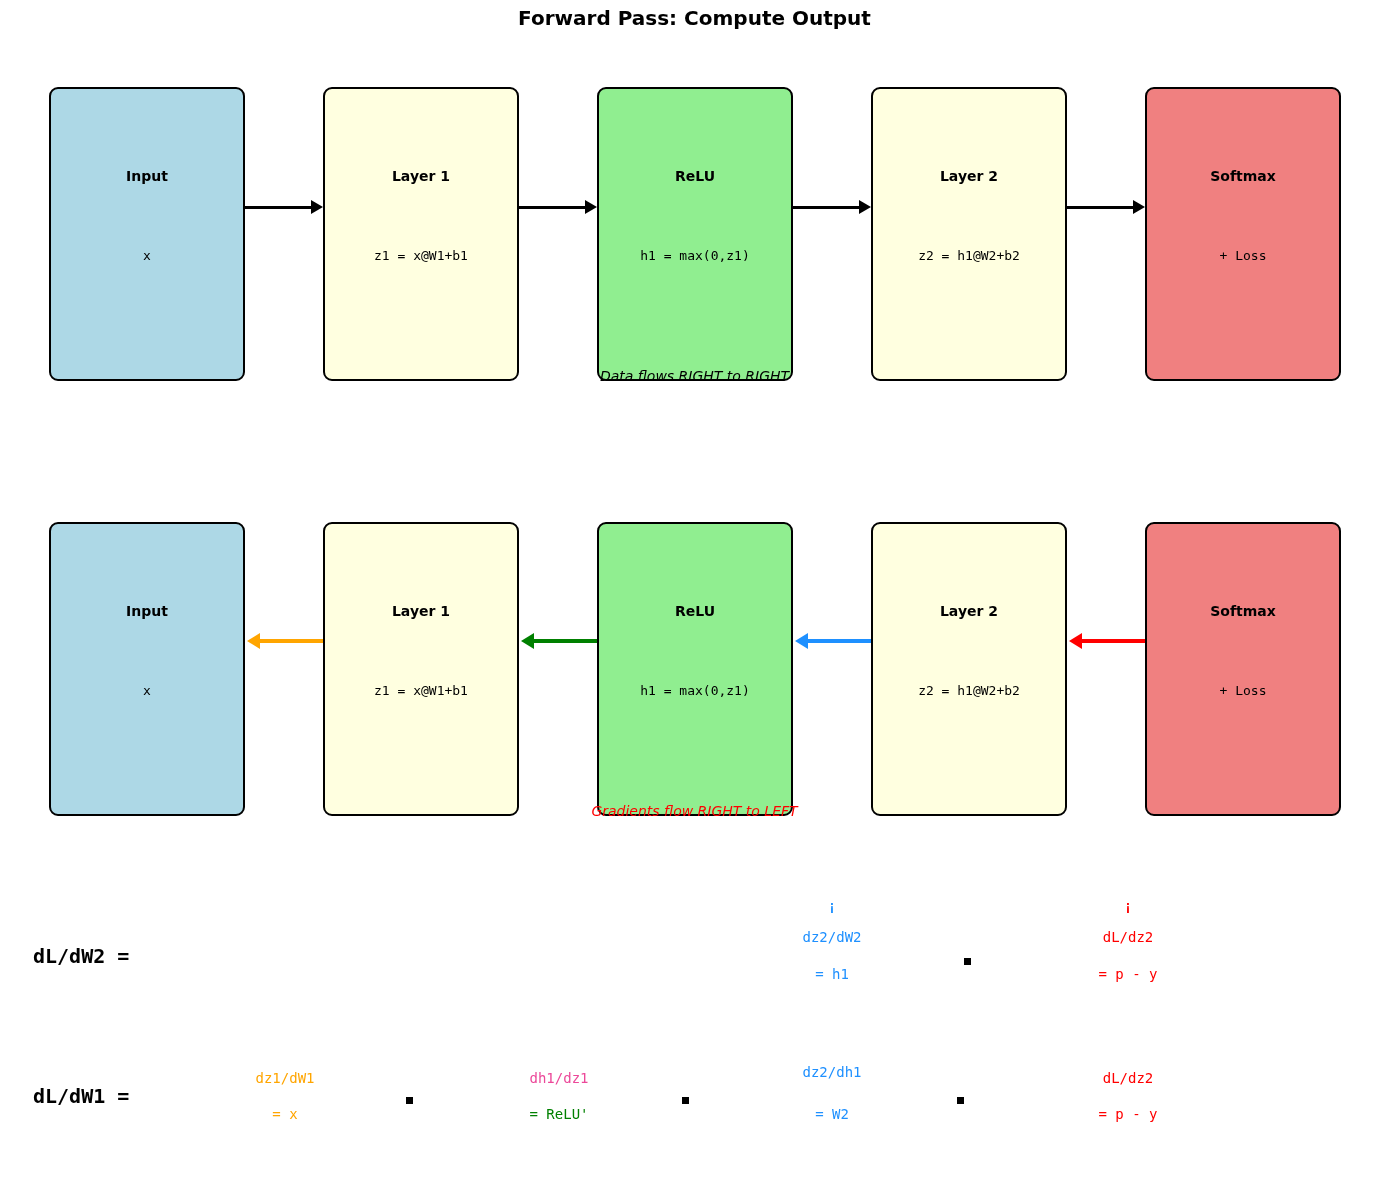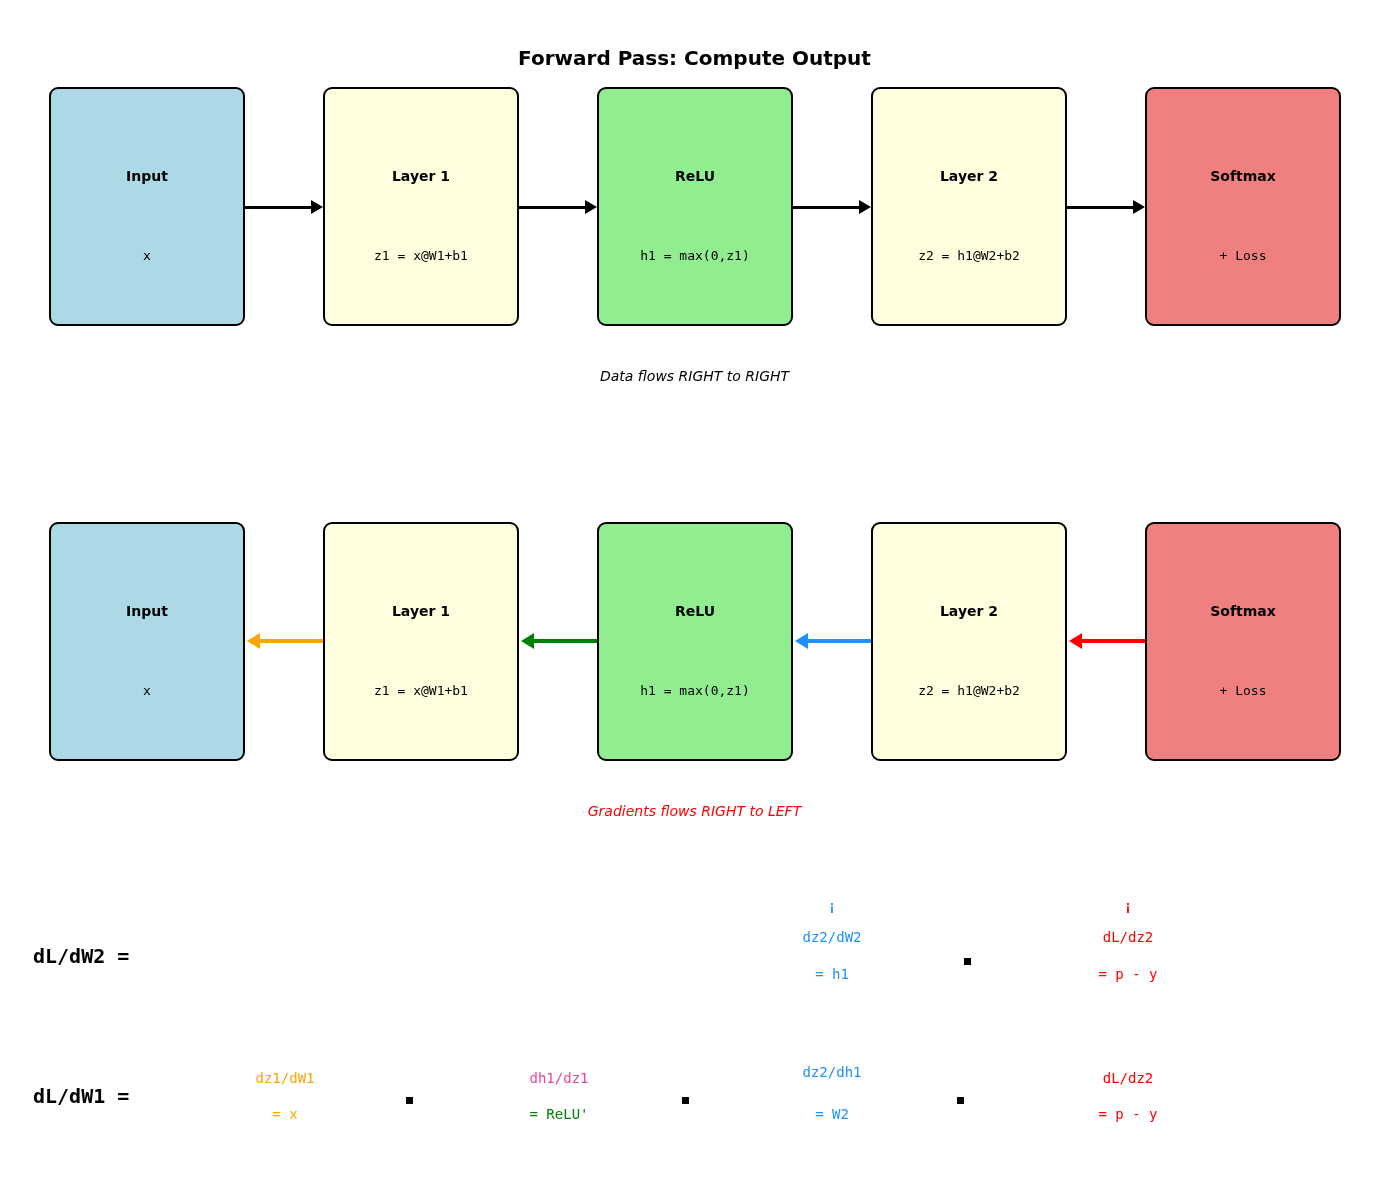--- a/index.html
+++ b/index.html
@@ -9,21 +9,21 @@
   }
   .section-title {
     position:absolute; left:0; right:0; text-align:center;
     font-size:20px; font-weight:bold; color:#000; line-height:24px;
   }
   .caption {
     position:absolute; left:0; right:0; text-align:center;
     font-size:14px; font-style:italic; color:#000; line-height:17px;
   }
   .box {
-    position:absolute; width:196px; height:239px; box-sizing:border-box;
+    position:absolute; width:196px; height:294px; box-sizing:border-box;
     border:2px solid #000; border-radius:9px;
   }
   .box-title {
     position:absolute; top:79px; left:0; right:0; text-align:center;
     font-size:14px; font-weight:bold; color:#000; line-height:17px;
   }
   .box-formula {
     position:absolute; top:159px; left:0; right:0; text-align:center;
     font-family:"DejaVu Sans Mono", monospace; font-size:13px; color:#000;
     line-height:16px; white-space:pre;
@@ -52,21 +52,21 @@
     line-height:17px; white-space:pre; text-align:center;
   }
   .eq-marker { font-weight:bold; }
   .mult-dot { position:absolute; width:7px; height:7px; background:#000; }
 </style>
 </head>
 <body>
 
 <div id="figure">
 
-  <div class="section-title" style="top:6px;margin-top:40px;">Forward Pass: Compute Output</div>
+  <div class="section-title" style="top:6px;">Forward Pass: Compute Output</div>
 
   <div class="box" style="left: 49px; top: 87px; background-color: rgb(173, 216, 230);">
     <div class="box-title">Input</div>
     <div class="box-formula">x</div>
   </div>
   <div class="box" style="left: 323px; top: 87px; background-color: rgb(255, 255, 224);">
     <div class="box-title">Layer 1</div>
     <div class="box-formula">z1 = x@W1+b1</div>
   </div>
   <div class="box" style="left: 597px; top: 87px; background-color: rgb(144, 238, 144);">
@@ -133,21 +133,21 @@
   </div>
   <div class="arrow" style="left:793px; top:633px;">
     <div class="b-head" style="border-right-color: rgb(30, 144, 255);"></div>
     <div class="line b-line" style="background-color: rgb(30, 144, 255);"></div>
   </div>
   <div class="arrow" style="left:1067px; top:633px;">
     <div class="b-head" style="border-right-color: rgb(255, 0, 0);"></div>
     <div class="line b-line" style="background-color: rgb(255, 0, 0);"></div>
   </div>
 
-  <div class="caption" style="top: 803px; color: rgb(255, 0, 0);">Gradients flows RIGHT to LEFT</div>
+  <div class="caption" style="top: 803px; color: rgb(255, 0, 0);">Gradients flow RIGHT to LEFT</div>
 
   <div class="eq-lhs" style="left:33px; top:944px;">dL/dW2 =</div>
 
   <div class="eq-text eq-marker" style="left: 832px; top: 898px; color: rgb(30, 144, 255);">¡</div>
   <div class="eq-text" style="left: 832px; top: 929px; color: rgb(30, 144, 255);">dz2/dW2</div>
   <div class="eq-text" style="left: 832px; top: 966px; color: rgb(30, 144, 255);">= h1</div>
 
   <div class="mult-dot" style="left:964px; top:958px;"></div>
 
   <div class="eq-text eq-marker" style="left: 1128px; top: 898px; color: rgb(255, 0, 0);">¡</div>

